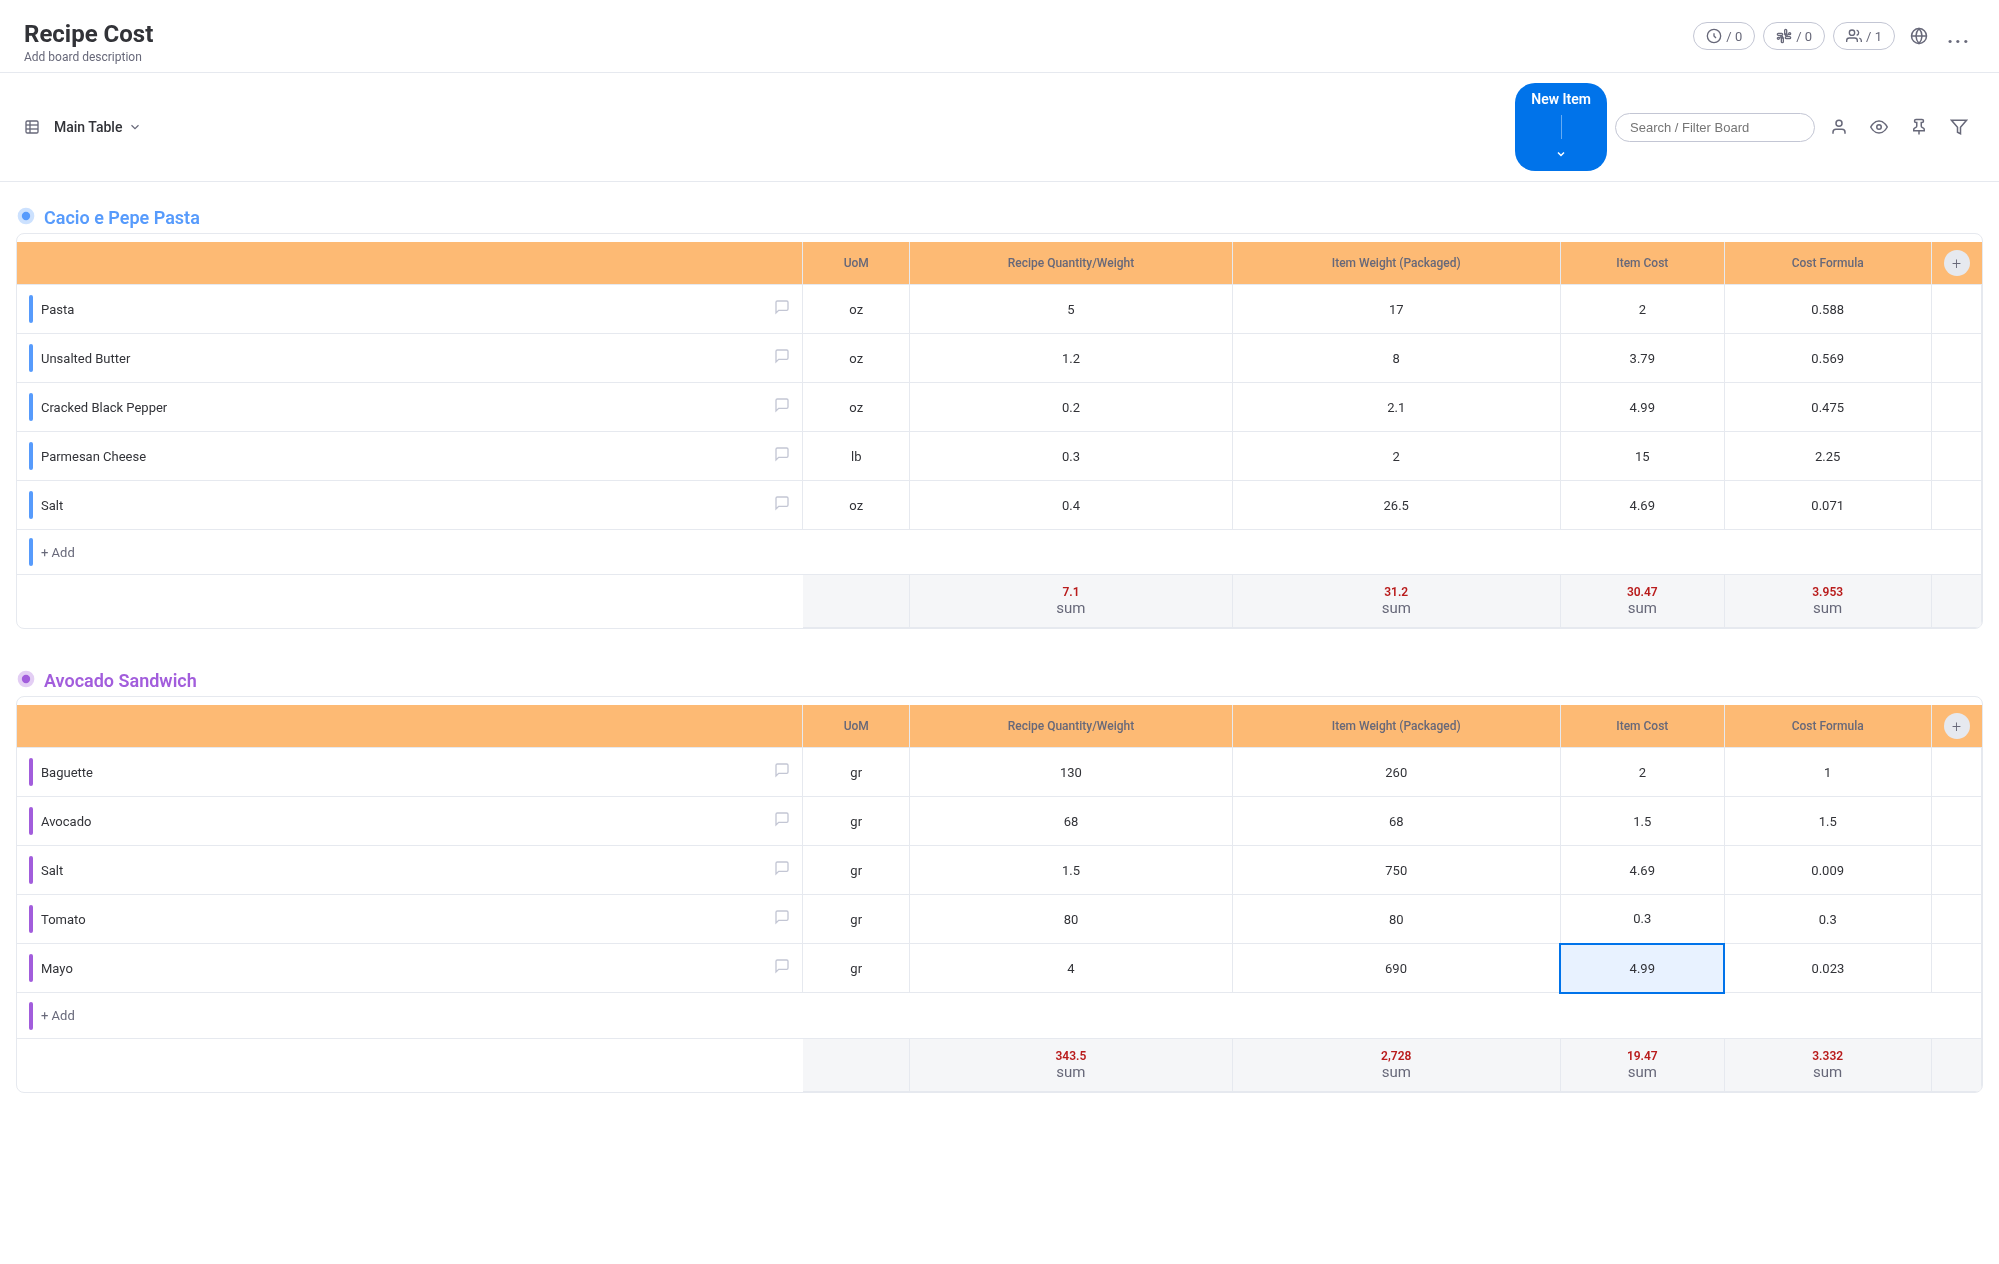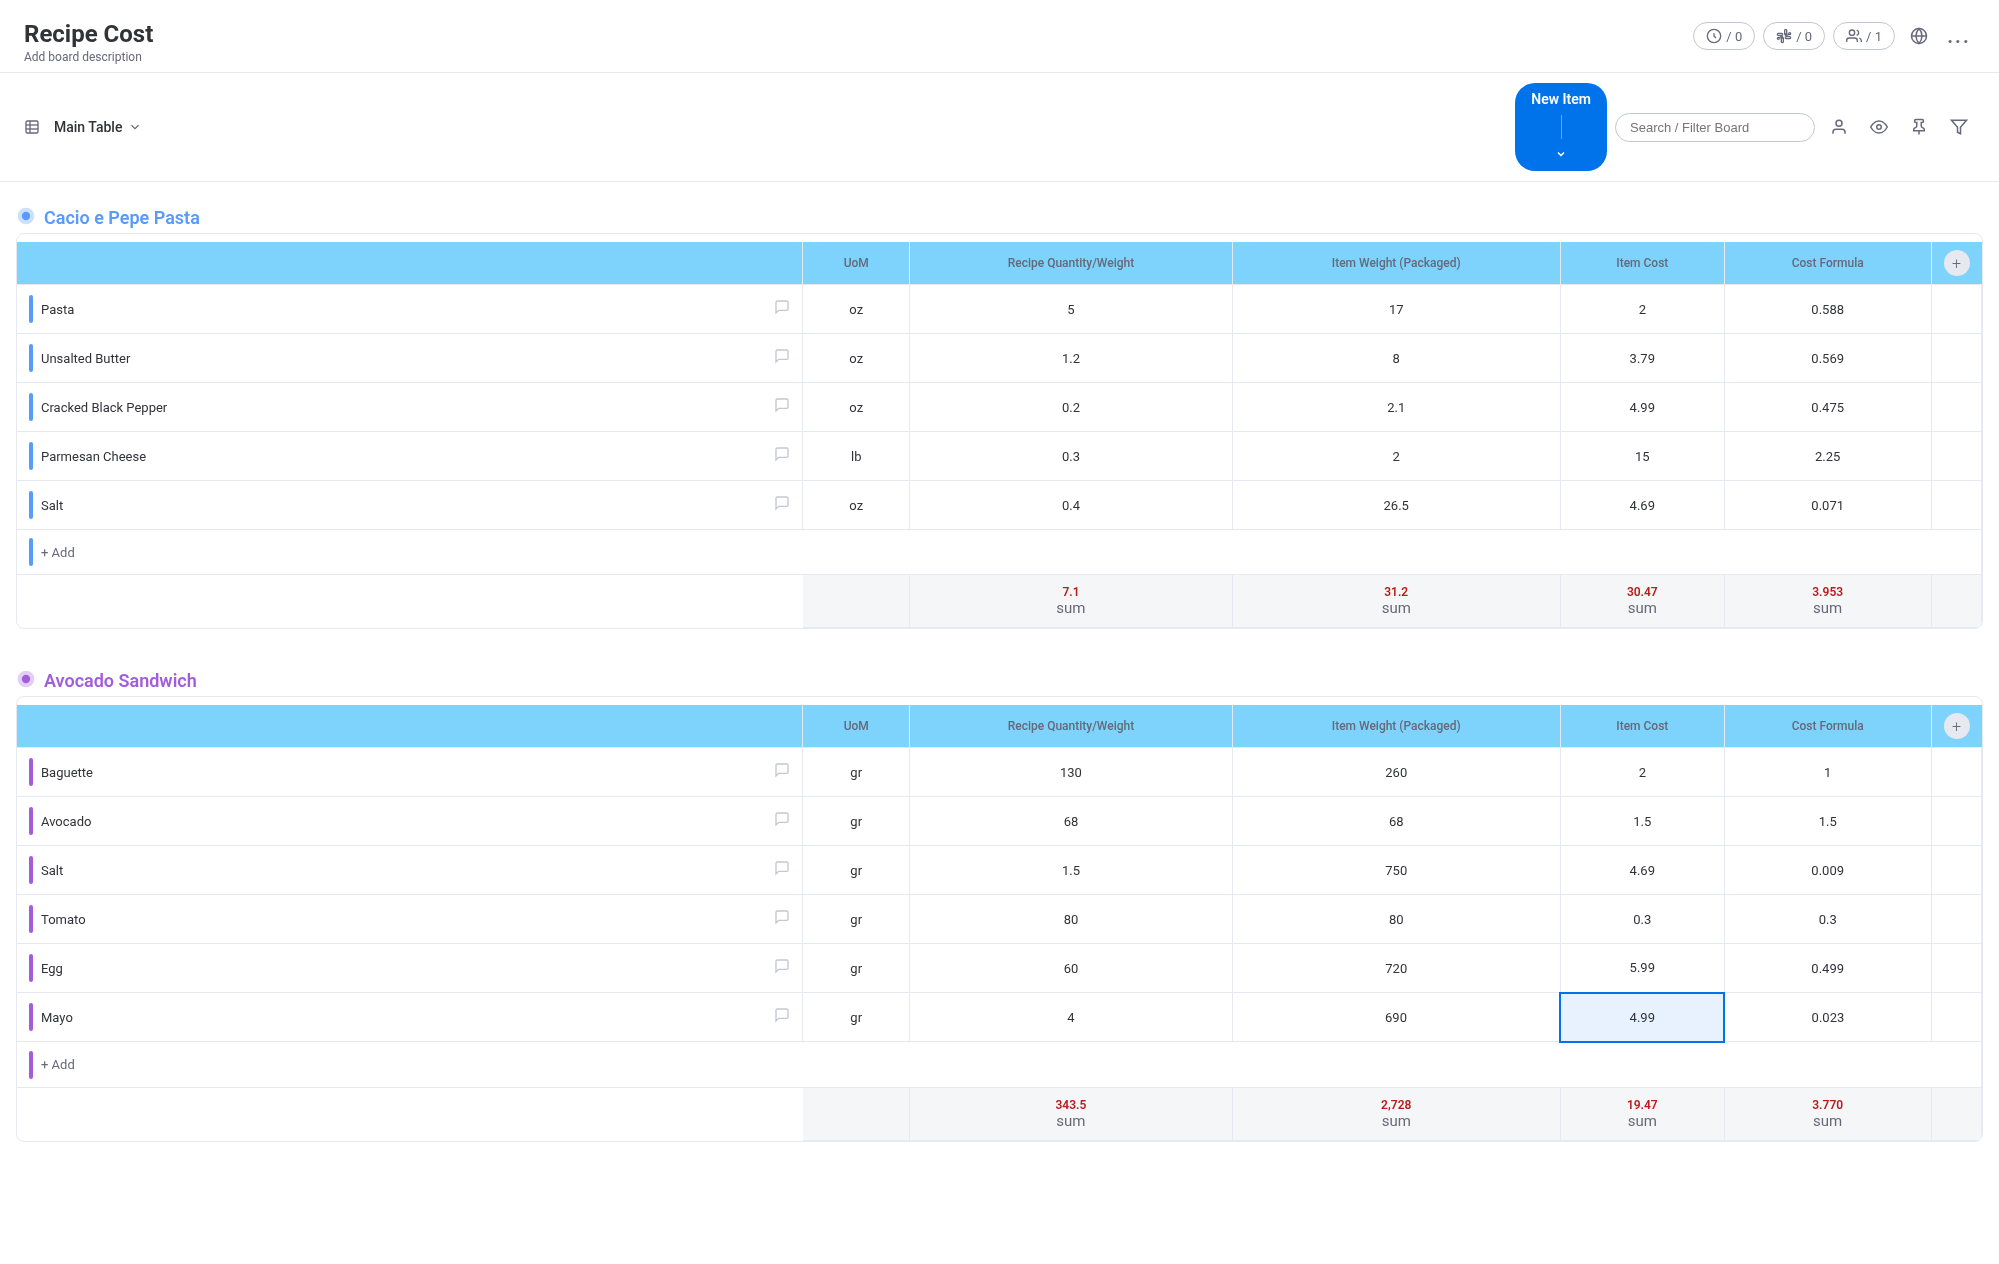--- a/index.html
+++ b/index.html
@@ -147,21 +147,21 @@
       margin-top: 8px;
     }
     .recipe-table th {
       text-align: left;
       font-size: 12px;
       font-weight: 500;
       color: #676879;
       padding: 8px 12px;
       border-bottom: 1px solid #e6e9ef;
       border-right: 1px solid #e6e9ef;
-      background: #7dd3fc;
+      background: #fdba74;
       white-space: nowrap;
     }
     .recipe-table th:first-child {
       width: 40%;
     }
     .recipe-table td {
       padding: 10px 12px;
       border-bottom: 1px solid #e6e9ef;
       border-right: 1px solid #e6e9ef;
       font-size: 13px;
@@ -582,37 +582,20 @@
               <td>80</td>
               <td>80</td>
               <td>0.3</td>
               <td>0.3</td>
               <td></td>
             </tr>
             <tr>
               <td>
                 <div class="name-cell">
                   <div class="left-bar" style="background: rgb(162, 93, 220);"></div>
-                  <span>Egg</span>
-                  <span class="comment-icon"><svg width="16" height="16" viewBox="0 0 24 24" fill="none" stroke="#c3c6d4" stroke-width="2">
-                      <path d="M21 15a2 2 0 0 1-2 2H7l-4 4V5a2 2 0 0 1 2-2h14a2 2 0 0 1 2 2z"></path>
-                    </svg></span>
-                </div>
-              </td>
-              <td>gr</td>
-              <td>60</td>
-              <td>720</td>
-              <td>5.99</td>
-              <td>0.499</td>
-              <td></td>
-            </tr>
-            <tr>
-              <td>
-                <div class="name-cell">
-                  <div class="left-bar" style="background: rgb(162, 93, 220);"></div>
                   <span>Mayo</span>
                   <span class="comment-icon"><svg width="16" height="16" viewBox="0 0 24 24" fill="none" stroke="#c3c6d4" stroke-width="2">
                       <path d="M21 15a2 2 0 0 1-2 2H7l-4 4V5a2 2 0 0 1 2-2h14a2 2 0 0 1 2 2z"></path>
                     </svg></span>
                 </div>
               </td>
               <td>gr</td>
               <td>4</td>
               <td>690</td>
               <td class="selected-cell">4.99</td>
@@ -636,21 +619,21 @@
               </td>
               <td>
                 <div class="sum-value">2,728</div>
                 <div class="sum-label">sum</div>
               </td>
               <td>
                 <div class="sum-value">19.47</div>
                 <div class="sum-label">sum</div>
               </td>
               <td>
-                <div class="sum-value">3.770</div>
+                <div class="sum-value">3.332</div>
                 <div class="sum-label">sum</div>
               </td>
               <td></td>
             </tr>
           </tbody>
         </table>
       </div>
     </div>
   </div>
 

